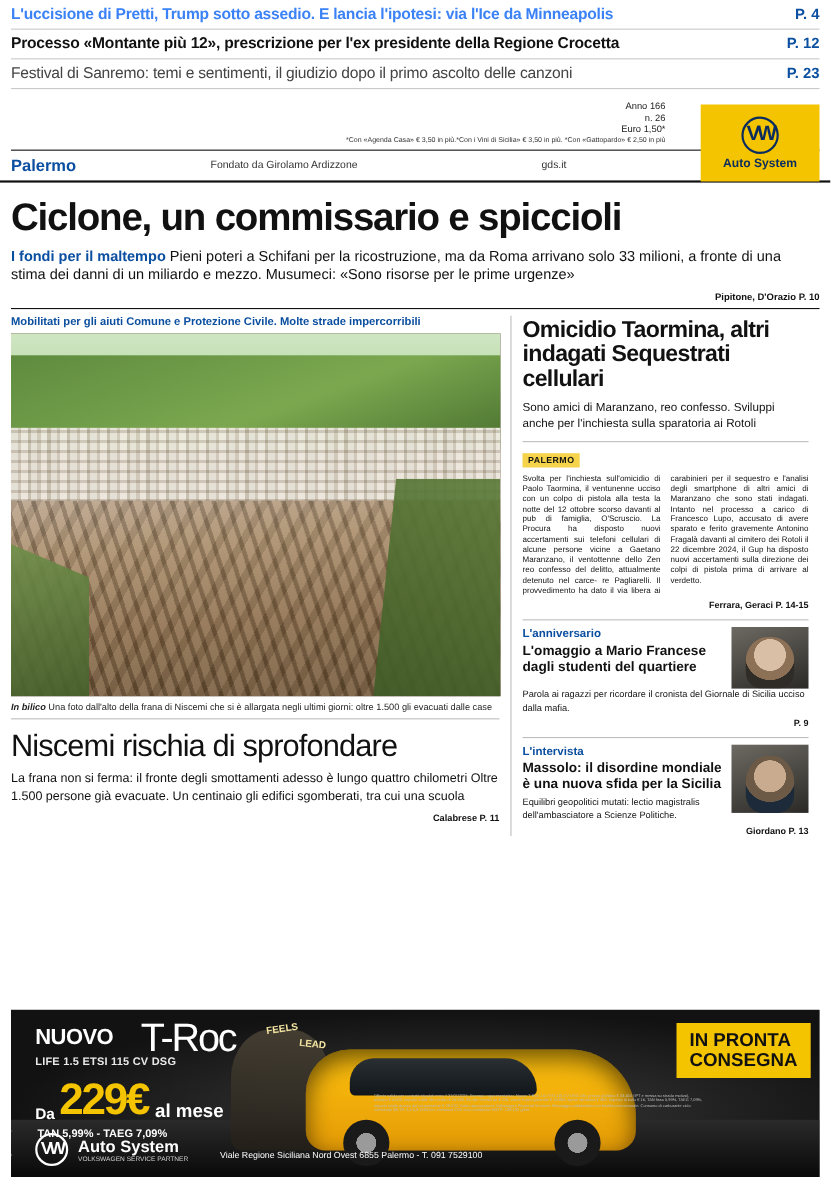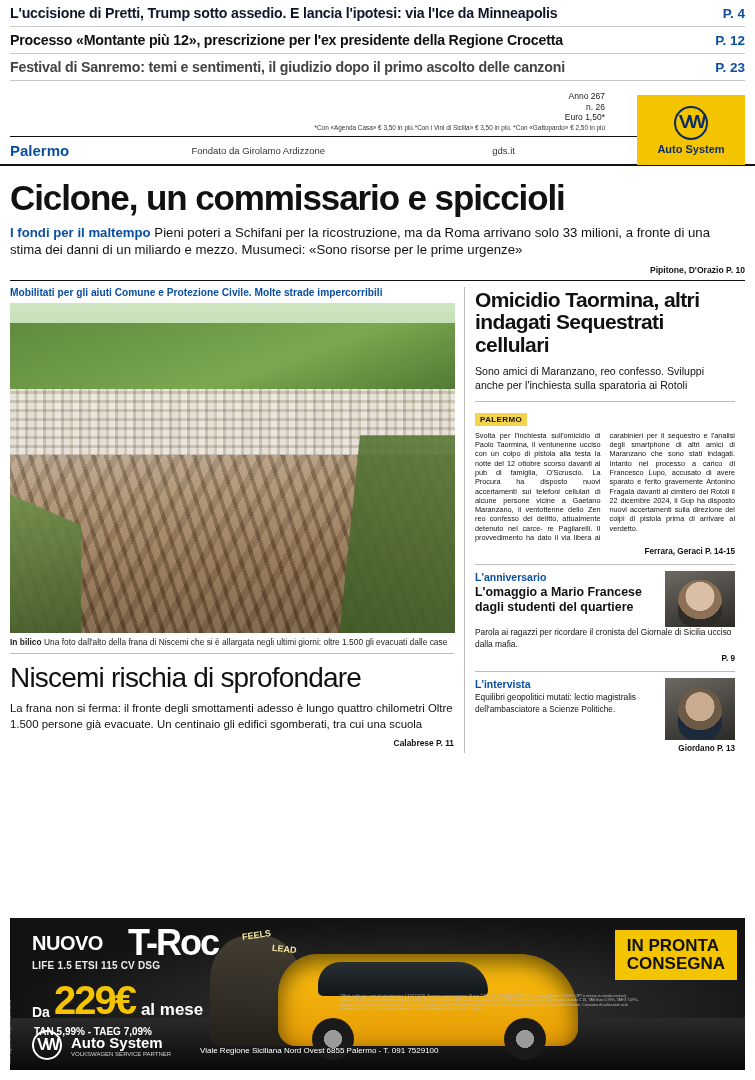--- a/index.html
+++ b/index.html
@@ -15,23 +15,23 @@
 
   
   .teasers { padding:0 10px; }
   .teaser {
     display:flex; align-items:baseline; justify-content:space-between;
     border-bottom:1px solid #c9c9c9;
     padding:5px 0 5px 0;
   }
   .teaser:first-child { border-top:none; }
   .teaser-text { font-size:14.2px; font-weight:bold; letter-spacing:-0.2px; }
-  .teaser-1 .teaser-text { color:#0f172a; }
+  .teaser-1 .teaser-text { color:#3b82f6; }
   .teaser-2 .teaser-text { color:#111; }
-  .teaser-3 .teaser-text { color:#444; font-weight:bold; }
+  .teaser-3 .teaser-text { color:#444; font-weight:normal; }
   .teaser-page { font-size:13.5px; font-weight:bold; color:#0b4fa0; white-space:nowrap; padding-left:8px; }
   .teaser-3 .teaser-page { color:#0b4fa0; }
 
   
   .masthead { position:relative; padding:8px 10px 0 10px; }
   .mast-title {
     font-family:"Liberation Sans", sans-serif;
     font-weight:bold;
     font-size:62px;
     letter-spacing:-2.4px;
@@ -135,21 +135,21 @@
     position:absolute; left:0; top:58%; width:16%; height:42%;
     background:linear-gradient(170deg,#6f8f4a,#44602b);
     clip-path:polygon(0 0,100% 22%,100% 100%,0 100%);
     opacity:.9;
   }
 
   .photo-caption {
     font-size:8.4px; color:#222; margin-top:4px; line-height:1.3;
     border-bottom:1px solid #bdbdbd; padding-bottom:5px;
   }
-  .photo-caption b { font-weight:bold; }
+  .photo-caption b { font-weight:bold;font-style:italic; }
 
   .story-title {
     font-size:28px; font-weight:normal; letter-spacing:-0.8px;
     margin:9px 0 7px 0; line-height:1.05;
   }
   .story-sub { font-size:11.4px; line-height:1.45; color:#111; }
   .story-credit { text-align:right; font-size:8.4px; font-weight:bold; margin-top:5px; }
 
   
   .r-head {
@@ -193,21 +193,21 @@
   }
   .ad .stage {
     position:absolute; inset:0;
     background:radial-gradient(ellipse at 55% 60%, #3a3a3a 0%, #121212 70%);
   }
   .ad .ground {
     position:absolute; left:0; bottom:0; width:100%; height:34%;
     background:linear-gradient(#2a2a2a,#090909);
   }
   .ad-nuovo { position:absolute; left:22px; top:14px; color:#fff; font-size:20px; font-weight:bold; letter-spacing:-0.5px; }
-  .ad-troc { position:absolute; left:118px; top:4px; color:#fff; font-size:36px; font-weight:bold; letter-spacing:-2px; }
+  .ad-troc { position:absolute; left:118px; top:4px; color:#fff; font-size:36px; font-weight:normal; letter-spacing:-2px; }
   .ad-trim { position:absolute; left:22px; top:42px; color:#e9e9e9; font-size:10px; font-weight:bold; letter-spacing:.2px; }
   .ad-price-row { position:absolute; left:22px; top:62px; display:flex; align-items:flex-end; color:#f5c400; }
   .ad-da { font-size:14px; font-weight:bold; color:#fff; margin-right:4px; }
   .ad-price { font-size:40px; font-weight:bold; letter-spacing:-2px; line-height:1; }
   .ad-mese { font-size:17px; font-weight:bold; color:#fff; margin-left:6px; }
   .ad-tan { position:absolute; left:24px; top:108px; color:#fff; font-size:10px; font-weight:bold; }
   .ad-car {
     position:absolute; left:268px; top:36px; width:300px; height:92px;
     background:linear-gradient(180deg,#ffc20e,#e39a06);
     border-radius:40px 60px 18px 18px;
@@ -260,21 +260,21 @@
   <div class="masthead">
 
     <div class="mast-right">
       <div class="vw-logo">
           <span>VW</span>
         </div>
       <div class="autosystem">Auto System</div>
     </div>
 
     <div class="mast-meta">
-      <div class="anno">Anno 267</div>
+      <div class="anno">Anno 166</div>
       <div>n. 26</div>
       <div>Euro 1,50*</div>
       <div class="mast-fine">*Con «Agenda Casa» € 3,50 in più.*Con i Vini di Sicilia» € 3,50 in più. *Con «Gattopardo» € 2,50 in più</div>
     </div>
   </div>
 
   <div class="mast-rule-top"></div>
   <div class="mast-bar">
     <div class="mast-city">Palermo</div>
     <div class="mast-founder">Fondato da Girolamo Ardizzone</div>
@@ -335,20 +335,21 @@
         <div class="portrait"></div>
       </div>
       <div class="r-text">Parola ai ragazzi per ricordare il cronista del Giornale di Sicilia ucciso dalla mafia.</div>
       <div class="r-page">P. 9</div>
 
       <div class="r-rule"></div>
 
       <div class="r-item">
         <div class="r-item-body">
           <div class="r-kicker">L'intervista</div>
+          <div class="r-title">Massolo: il disordine mondiale è una nuova sfida per la Sicilia</div>
           <div class="r-text">Equilibri geopolitici mutati: lectio magistralis dell'ambasciatore a Scienze Politiche.</div>
         </div>
         <div class="portrait p2"></div>
       </div>
       <div class="r-page">Giordano  P. 13</div>
     </div>
   </div>
 
   <div class="ad">
     <div class="stage"></div>

